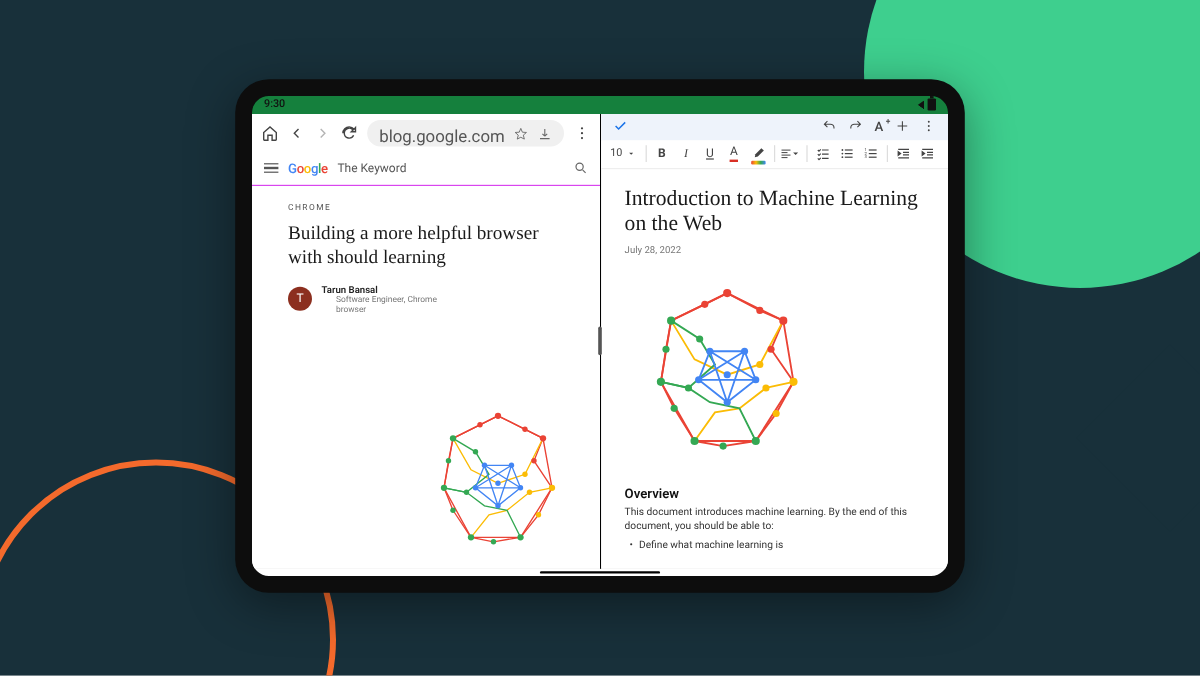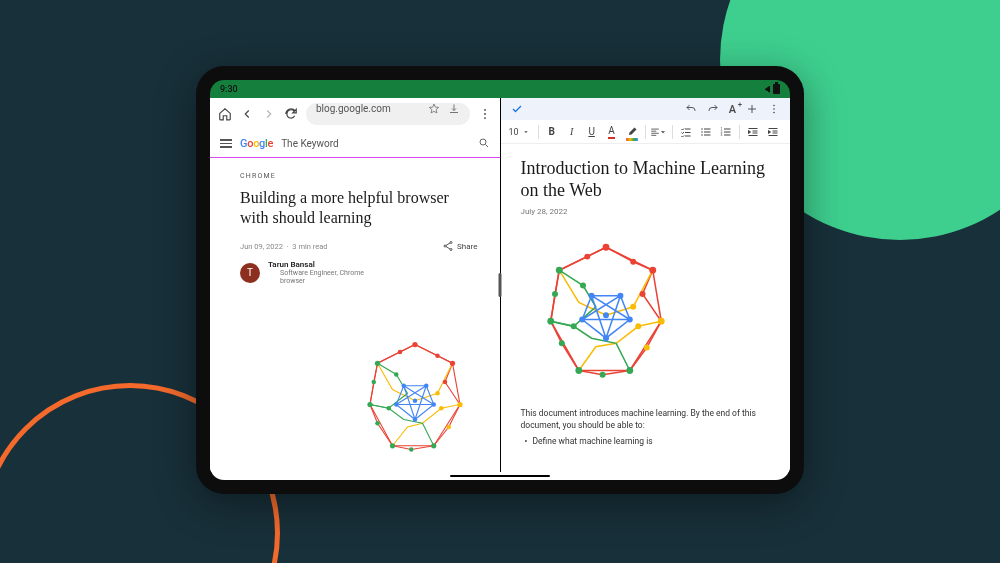--- a/index.html
+++ b/index.html
@@ -19,21 +19,21 @@
 
   .split { flex: 1; display: flex; background: #fff; position: relative; }
   .pane { flex: 1; background: #fff; overflow: hidden; display: flex; flex-direction: column; position: relative; }
   .divider { width: 1px; background: #000; }
   .div-handle { position: absolute; left: 50%; top: 50%; transform: translate(-50%,-50%); width: 3px; height: 24px; background: #555; border-radius: 2px; z-index: 5; }
 
   
   .omnibar { display: flex; align-items: center; gap: 8px; padding: 5px 8px; background: #fff; }
   .ob-ic { width: 14px; height: 14px; display:flex; align-items:center; justify-content:center; color:#444; }
   .ob-ic svg { width:14px; height:14px; }
-  .url { flex: 1; height: 22px; background: #f0f0f0; border-radius: 12px; display: flex; align-items: flex-start; padding: 0 10px; font-size: 10px; color: #555; justify-content: space-between; }
+  .url { flex: 1; height: 22px; background: #f0f0f0; border-radius: 12px; display: flex; align-items: flex-end; padding: 0 10px; font-size: 14px; color: #555; justify-content: space-between; }
   .url-right { display:flex; gap:8px; color:#666; }
   .url-right svg { width:12px; height:12px; }
   .ghead { display: flex; align-items: center; gap: 8px; padding: 4px 10px; border-bottom: 1px solid #d946ef; }
   .ham { width:12px; display:flex; flex-direction:column; gap:2px; }
   .ham span { height:1.5px; background:#555; }
   .glogo { font-size: 11px; font-weight: 500; letter-spacing: -0.3px; }
   .glogo span:nth-child(1){color:#4285F4}.glogo span:nth-child(2){color:#EA4335}.glogo span:nth-child(3){color:#FBBC05}.glogo span:nth-child(4){color:#4285F4}.glogo span:nth-child(5){color:#34A853}.glogo span:nth-child(6){color:#EA4335}
   .keyword { font-size: 10px; color: #555; }
   .srch { margin-left:auto; color:#666; }
 
@@ -144,32 +144,20 @@
             <div class="keyword">The Keyword</div>
             <div class="srch"><svg viewBox="0 0 24 24" fill="none" stroke="currentColor" stroke-width="2">
                   <circle cx="10" cy="10" r="6"></circle>
                   <path d="M20 20l-5-5"></path>
                 </svg></div>
           </div>
 
           <div class="article">
             <div class="crumb">CHROME</div>
             <div class="headline">Building a more helpful browser with should learning</div>
-            <div class="meta">
-              <span><span>Jun 09, 2022</span> &nbsp;·&nbsp; <span>3 min read</span></span>
-              <span class="share">
-                  <svg viewBox="0 0 24 24" fill="none" stroke="currentColor" stroke-width="1.8">
-                    <circle cx="18" cy="5" r="2"></circle>
-                    <circle cx="6" cy="12" r="2"></circle>
-                    <circle cx="18" cy="19" r="2"></circle>
-                    <path d="M8 11l8-5M8 13l8 5"></path>
-                  </svg>
-                  <span>Share</span>
-                </span>
-            </div>
             <div class="author">
               <div class="avatar">T</div>
               <div>
                 <div class="author-name">Tarun Bansal</div>
                 <div class="author-role">Software Engineer, Chrome browser</div>
               </div>
             </div>
             <svg class="artimg" viewBox="0 0 200 200">
               <g stroke-width="1.5" fill="none">
                 <path d="M100 30 L150 55 L160 110 L125 165 L70 165 L40 110 L50 55 Z" stroke="#ea4335"></path>
@@ -336,20 +324,21 @@
                   <circle cx="96" cy="175" r="3.5" fill="#34a853"></circle>
                   <circle cx="73" cy="70" r="3.5" fill="#34a853"></circle>
                 <circle cx="83" cy="82" r="3.5" fill="#4285f4"></circle>
                   <circle cx="117" cy="82" r="3.5" fill="#4285f4"></circle>
                   <circle cx="128" cy="110" r="3.5" fill="#4285f4"></circle>
                   <circle cx="100" cy="132" r="3.5" fill="#4285f4"></circle>
                   <circle cx="72" cy="110" r="3.5" fill="#4285f4"></circle>
                   <circle cx="100" cy="105" r="3.5" fill="#4285f4"></circle>
               </g>
             </svg>
+            <div class="doc-h2">Overview</div>
             <div class="doc-p">This document introduces machine learning. By the end of this document, you should be able to:</div>
             <div class="doc-li">Define what machine learning is</div>
           </div>
         </div>
       </div>
 
       <div class="navbar">
           <div class="navline"></div>
         </div>
     </div>

